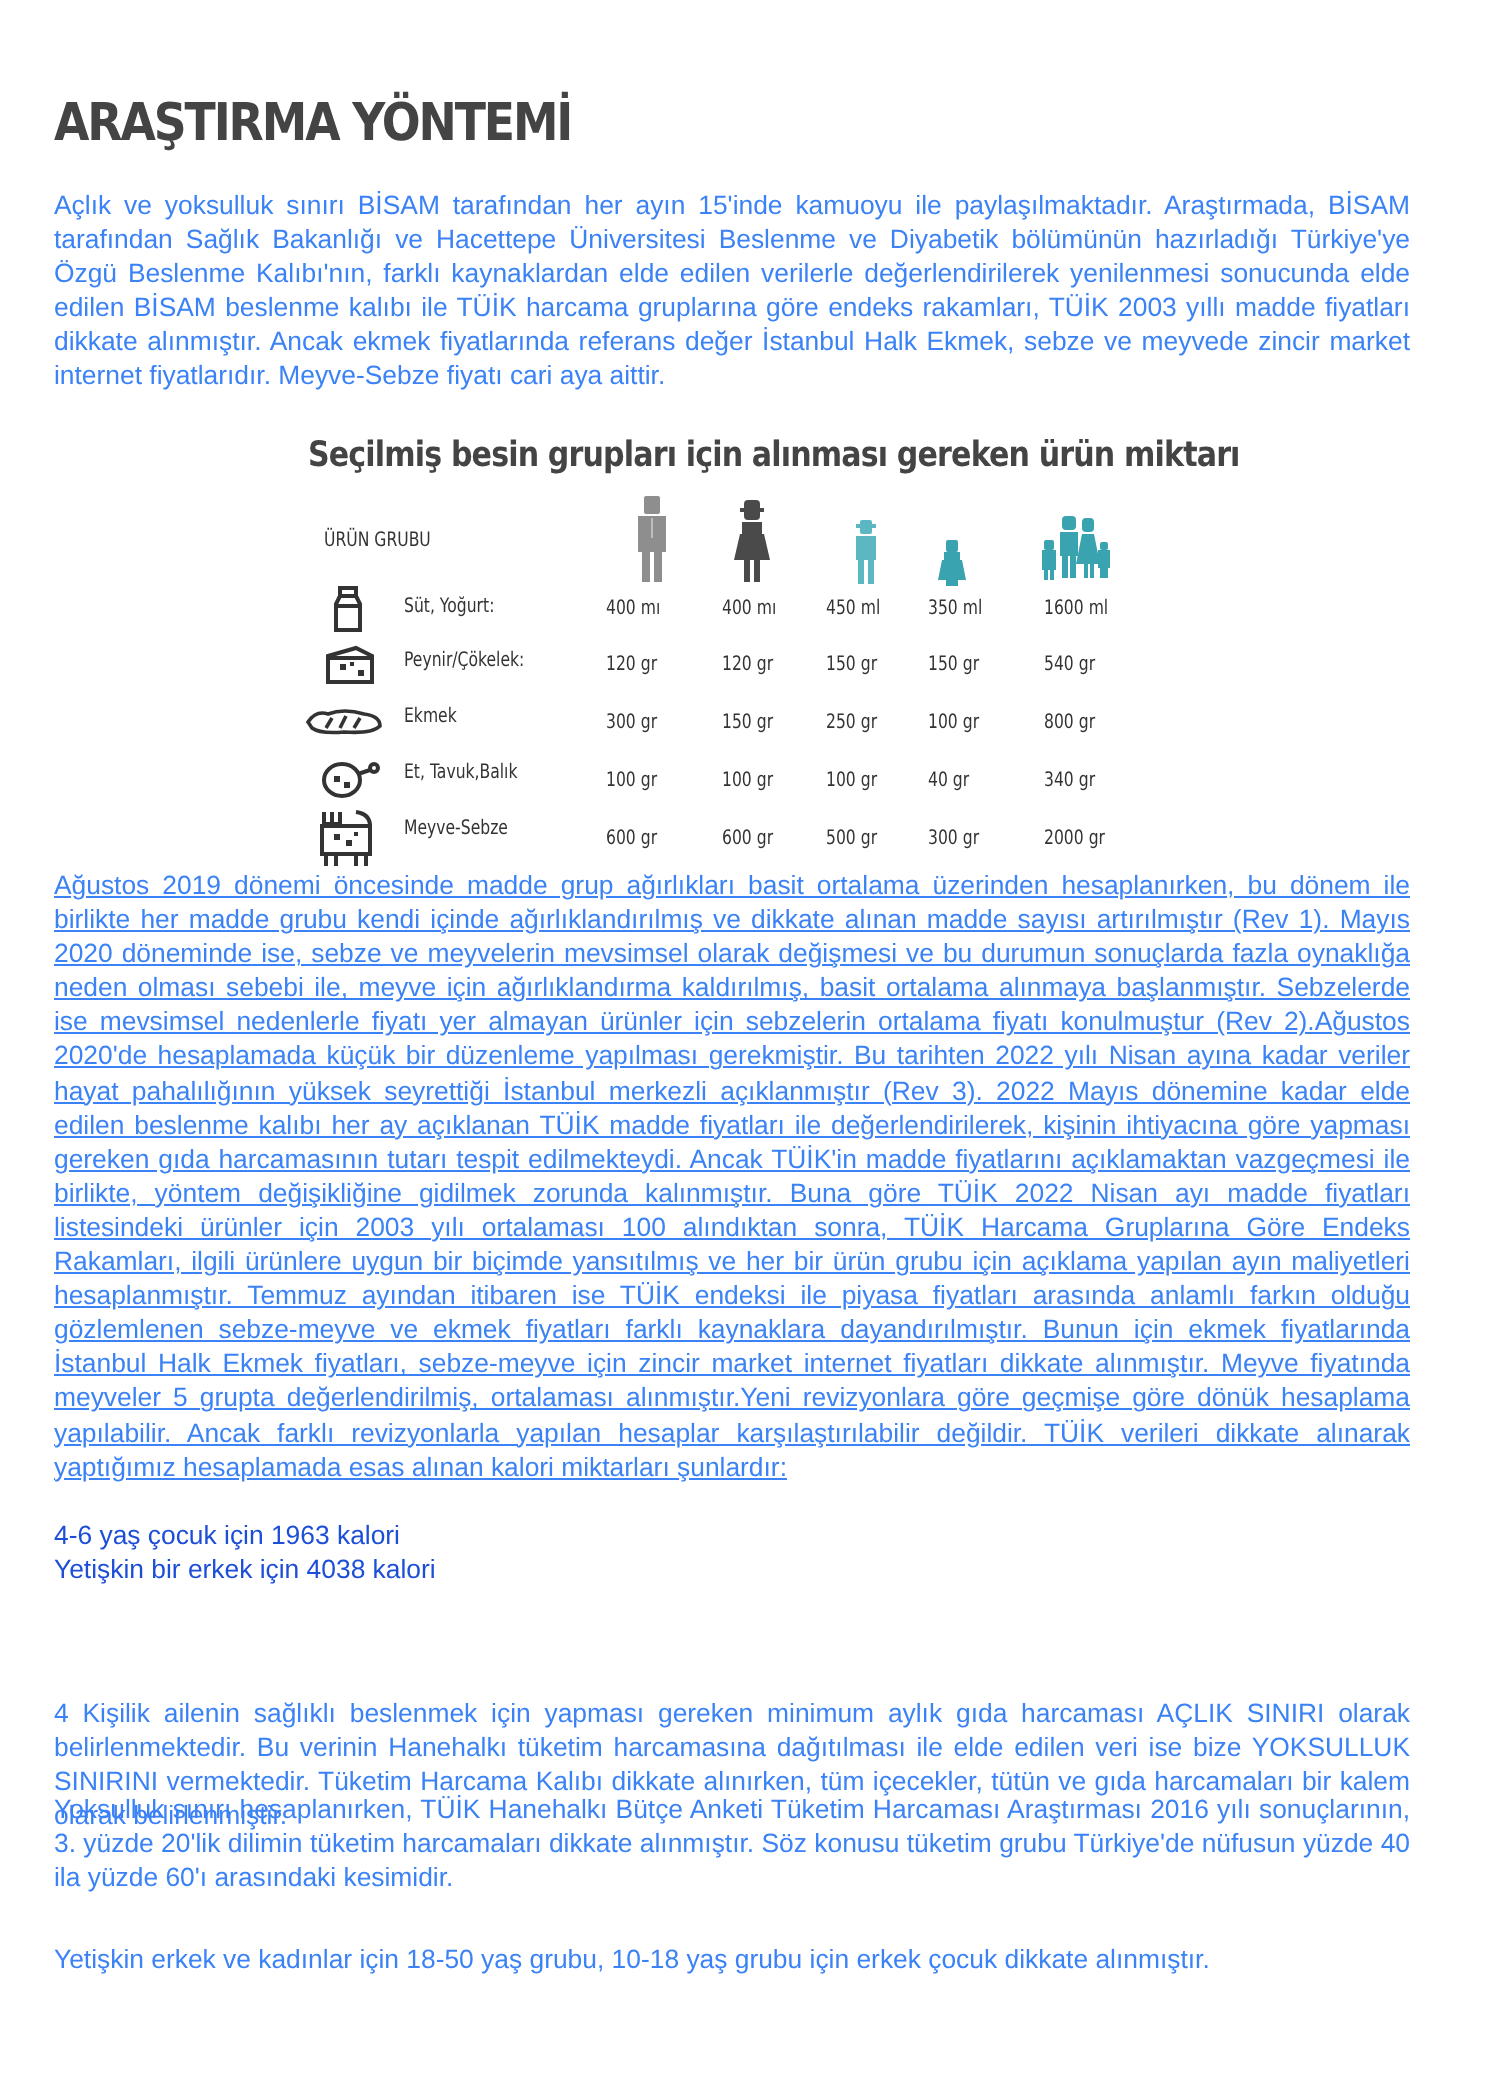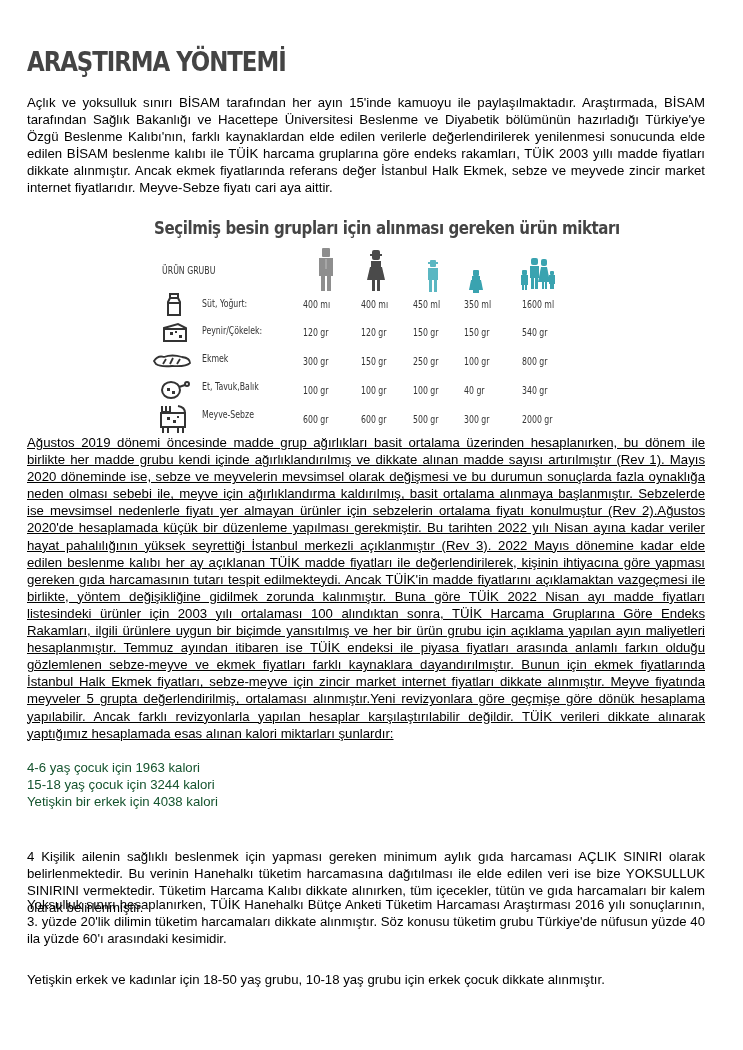--- a/index.html
+++ b/index.html
@@ -6,27 +6,27 @@
     body { width: 743px; height: 1050px; position: relative; overflow: hidden; }
     .page-title {
       position: absolute; left: 27px; top: 30px;
       font-family: "DejaVu Sans", sans-serif; font-weight: bold;
       font-size: 26px; letter-spacing: -1.2px; color: #444444;
       transform: scaleX(0.88); transform-origin: left top;
     }
     .para {
       position: absolute; left: 27px; width: 678px;
       font-family: "Liberation Sans", sans-serif; font-size: 13.2px;
-      line-height: 17.1px; color: #000000; text-align: justify; margin: 0;
+      line-height: 17.1px; color: #3b82f6; text-align: justify; margin: 0;
     }
     .para.last-left { text-align-last: left; }
     #p1 { top: 94px; }
     #p2 { top: 434px; text-decoration: underline; }
     .cal-list { position: absolute; left: 27px; top: 759px; margin: 0; padding: 0; list-style: none;
-      font-family: "Liberation Sans", sans-serif; font-size: 13.2px; line-height: 17.1px; color: #14532d; }
+      font-family: "Liberation Sans", sans-serif; font-size: 13.2px; line-height: 17.1px; color: #1d4ed8; }
     #p3 { top: 848px; }
     #p4 { top: 896px; }
     #p5 { top: 935px; margin-top: 36px; }
 
     .infographic { position: absolute; left: 140px; top: 218px; width: 470px; height: 220px; }
     .ig-title {
       position: absolute; left: 14px; top: 0px;
       font-family: "DejaVu Sans", sans-serif; font-weight: bold; font-size: 17.5px;
       color: #444444; letter-spacing: -0.5px; white-space: nowrap;
       transform: scaleX(0.86); transform-origin: left top;
@@ -195,19 +195,18 @@
   <div class="ig-val" style="left:221px;top:196px">600 gr</div>
   <div class="ig-val" style="left:273px;top:196px">500 gr</div>
   <div class="ig-val" style="left:324px;top:196px">300 gr</div>
   <div class="ig-val" style="left:382px;top:196px">2000 gr</div>
 </div>
 
 <p class="para" id="p2">Ağustos 2019 dönemi öncesinde madde grup ağırlıkları basit ortalama üzerinden hesaplanırken, bu dönem ile birlikte her madde grubu kendi içinde ağırlıklandırılmış ve dikkate alınan madde sayısı artırılmıştır (Rev 1). Mayıs 2020 döneminde ise, sebze ve meyvelerin mevsimsel olarak değişmesi ve bu durumun sonuçlarda fazla oynaklığa neden olması sebebi ile, meyve için ağırlıklandırma kaldırılmış, basit ortalama alınmaya başlanmıştır. Sebzelerde ise mevsimsel nedenlerle fiyatı yer almayan ürünler için sebzelerin ortalama fiyatı konulmuştur (Rev 2).Ağustos 2020'de hesaplamada küçük bir düzenleme yapılması gerekmiştir. Bu tarihten 2022 yılı Nisan ayına kadar veriler hayat pahalılığının yüksek seyrettiği İstanbul merkezli açıklanmıştır (Rev 3). 2022 Mayıs dönemine kadar elde edilen beslenme kalıbı her ay açıklanan TÜİK madde fiyatları ile değerlendirilerek, kişinin ihtiyacına göre yapması gereken gıda harcamasının tutarı tespit edilmekteydi. Ancak TÜİK'in madde fiyatlarını açıklamaktan vazgeçmesi ile birlikte, yöntem değişikliğine gidilmek zorunda kalınmıştır. Buna göre TÜİK 2022 Nisan ayı madde fiyatları listesindeki ürünler için 2003 yılı ortalaması 100 alındıktan sonra, TÜİK Harcama Gruplarına Göre Endeks Rakamları, ilgili ürünlere uygun bir biçimde yansıtılmış ve her bir ürün grubu için açıklama yapılan ayın maliyetleri hesaplanmıştır. Temmuz ayından itibaren ise TÜİK endeksi ile piyasa fiyatları arasında anlamlı farkın olduğu gözlemlenen sebze-meyve ve ekmek fiyatları farklı kaynaklara dayandırılmıştır. Bunun için ekmek fiyatlarında İstanbul Halk Ekmek fiyatları, sebze-meyve için zincir market internet fiyatları dikkate alınmıştır. Meyve fiyatında meyveler 5 grupta değerlendirilmiş, ortalaması alınmıştır.Yeni revizyonlara göre geçmişe göre dönük hesaplama yapılabilir. Ancak farklı revizyonlarla yapılan hesaplar karşılaştırılabilir değildir.  TÜİK verileri dikkate alınarak yaptığımız hesaplamada esas alınan kalori miktarları şunlardır:</p>
 
 <ul class="cal-list">
   <li>4-6 yaş çocuk için 1963 kalori</li>
-  <li>15-18 yaş çocuk için 3244 kalori</li>
   <li>Yetişkin bir erkek için 4038 kalori</li>
 </ul>
 
 <p class="para" id="p3">4 Kişilik ailenin sağlıklı beslenmek için yapması gereken minimum aylık gıda harcaması AÇLIK SINIRI olarak belirlenmektedir. Bu verinin Hanehalkı tüketim harcamasına dağıtılması ile elde edilen veri ise bize YOKSULLUK SINIRINI vermektedir. Tüketim Harcama Kalıbı dikkate alınırken, tüm içecekler, tütün ve gıda harcamaları bir kalem olarak belirlenmiştir.</p>
 <p class="para" id="p4">Yoksulluk sınırı hesaplanırken, TÜİK Hanehalkı Bütçe Anketi Tüketim Harcaması Araştırması 2016 yılı sonuçlarının, 3. yüzde 20'lik dilimin tüketim harcamaları dikkate alınmıştır. Söz konusu tüketim grubu Türkiye'de nüfusun yüzde 40 ila yüzde 60'ı arasındaki kesimidir.</p>
 <p class="para last-left" id="p5">Yetişkin erkek ve kadınlar için 18-50 yaş grubu, 10-18 yaş grubu için erkek çocuk dikkate alınmıştır.</p>
 
 </body></html>

